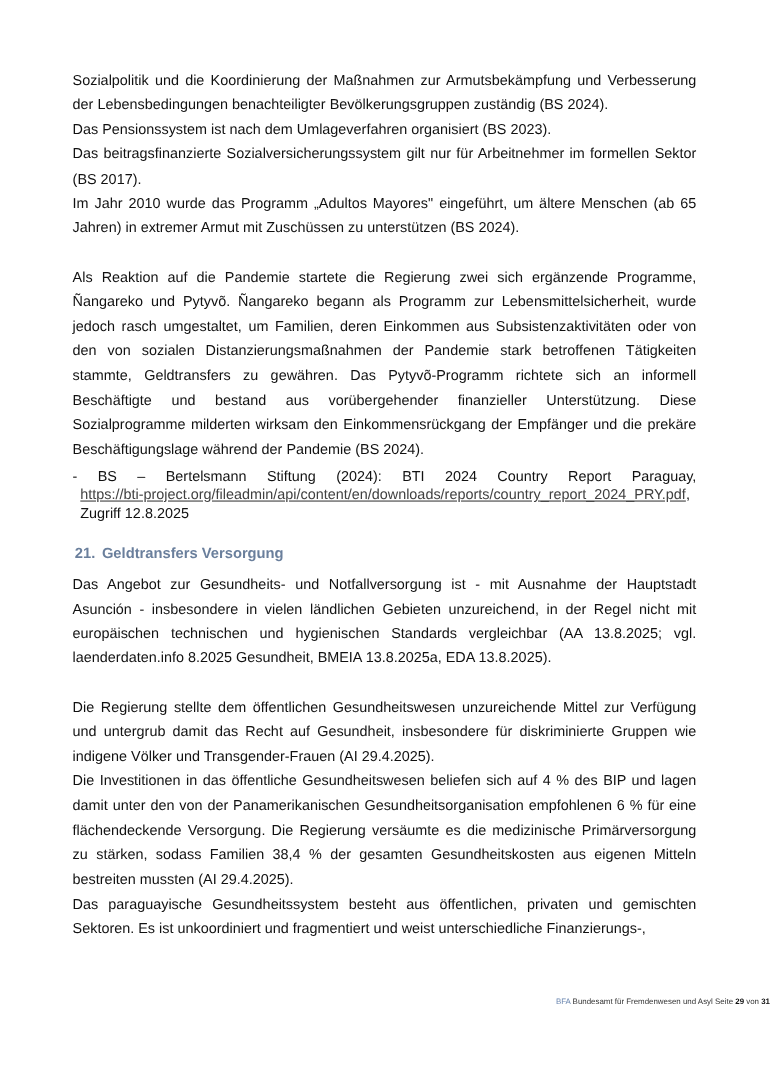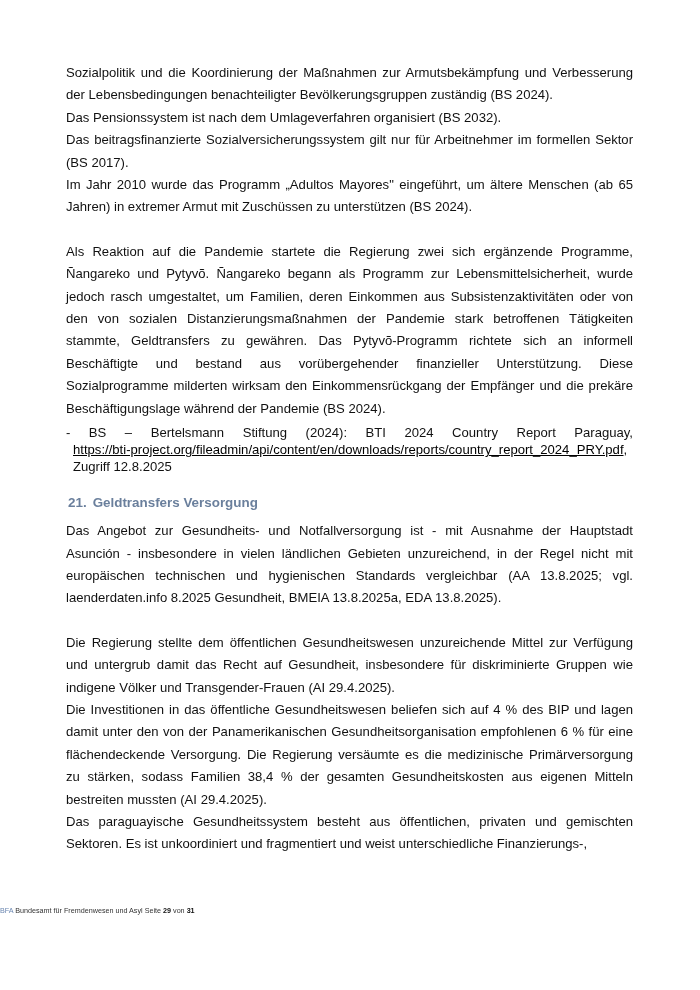--- a/index.html
+++ b/index.html
@@ -39,59 +39,59 @@
       margin-top: 4px;
       line-height: 17px;
       text-align: justify;
       text-align-last: justify;
     }
     .source-cont {
       padding-left: 7px;
       line-height: 17px;
     }
     .source-cont a {
-      color: #000000;
+      color: #404040;
       text-decoration: underline;
       text-align: center;
     }
     .section-heading {
       margin-top: 17px;
       margin-bottom: 6px;
       color: #6a7f9c;
       font-weight: bold;
       font-size: 13.4px;
       line-height: 22px;
       padding-left: 2px;
     }
     .section-heading .num {
       margin-right: 6px;
     }
     .footer {
       position: absolute;
       left: 0;
       width: 700px;
       top: 906px;
-      text-align: left;
+      text-align: right;
       font-size: 7.2px;
       color: #333333;
     }
     .footer .brand {
       color: #6a86b0;
     }
     .footer b {
       font-weight: bold;
       color: #111;
     }
   </style>
 </head>
 <body>
 
 <div class="page">
   <p class="para">Sozialpolitik und die Koordinierung der Maßnahmen zur Armutsbekämpfung und Verbesserung der Lebensbedingungen benachteiligter Bevölkerungsgruppen zuständig (BS 2024).</p>
-  <p class="para">Das Pensionssystem ist nach dem Umlageverfahren organisiert (BS 2032).</p>
+  <p class="para">Das Pensionssystem ist nach dem Umlageverfahren organisiert (BS 2023).</p>
   <p class="para">Das beitragsfinanzierte Sozialversicherungssystem gilt nur für Arbeitnehmer im formellen Sektor (BS 2017).</p>
   <p class="para">Im Jahr 2010 wurde das Programm „Adultos Mayores" eingeführt, um ältere Menschen (ab 65 Jahren) in extremer Armut mit Zuschüssen zu unterstützen (BS 2024).</p>
 
   <div class="gap"></div>
 
   <p class="para">Als Reaktion auf die Pandemie startete die Regierung zwei sich ergänzende Programme, Ñangareko und Pytyvõ. Ñangareko begann als Programm zur Lebensmittelsicherheit, wurde jedoch rasch umgestaltet, um Familien, deren Einkommen aus Subsistenzaktivitäten oder von den von sozialen Distanzierungsmaßnahmen der Pandemie stark betroffenen Tätigkeiten stammte, Geldtransfers zu gewähren. Das Pytyvõ-Programm richtete sich an informell Beschäftigte und bestand aus vorübergehender finanzieller Unterstützung. Diese Sozialprogramme milderten wirksam den Einkommensrückgang der Empfänger und die prekäre Beschäftigungslage während der Pandemie (BS 2024).</p>
 
   <div class="source-entry">-  BS – Bertelsmann Stiftung (2024): BTI 2024 Country Report Paraguay,</div>
   <div class="source-cont">
     <a href="#">https://bti-project.org/fileadmin/api/content/en/downloads/reports/country_report_2024_PRY.pdf</a><span>,</span>

